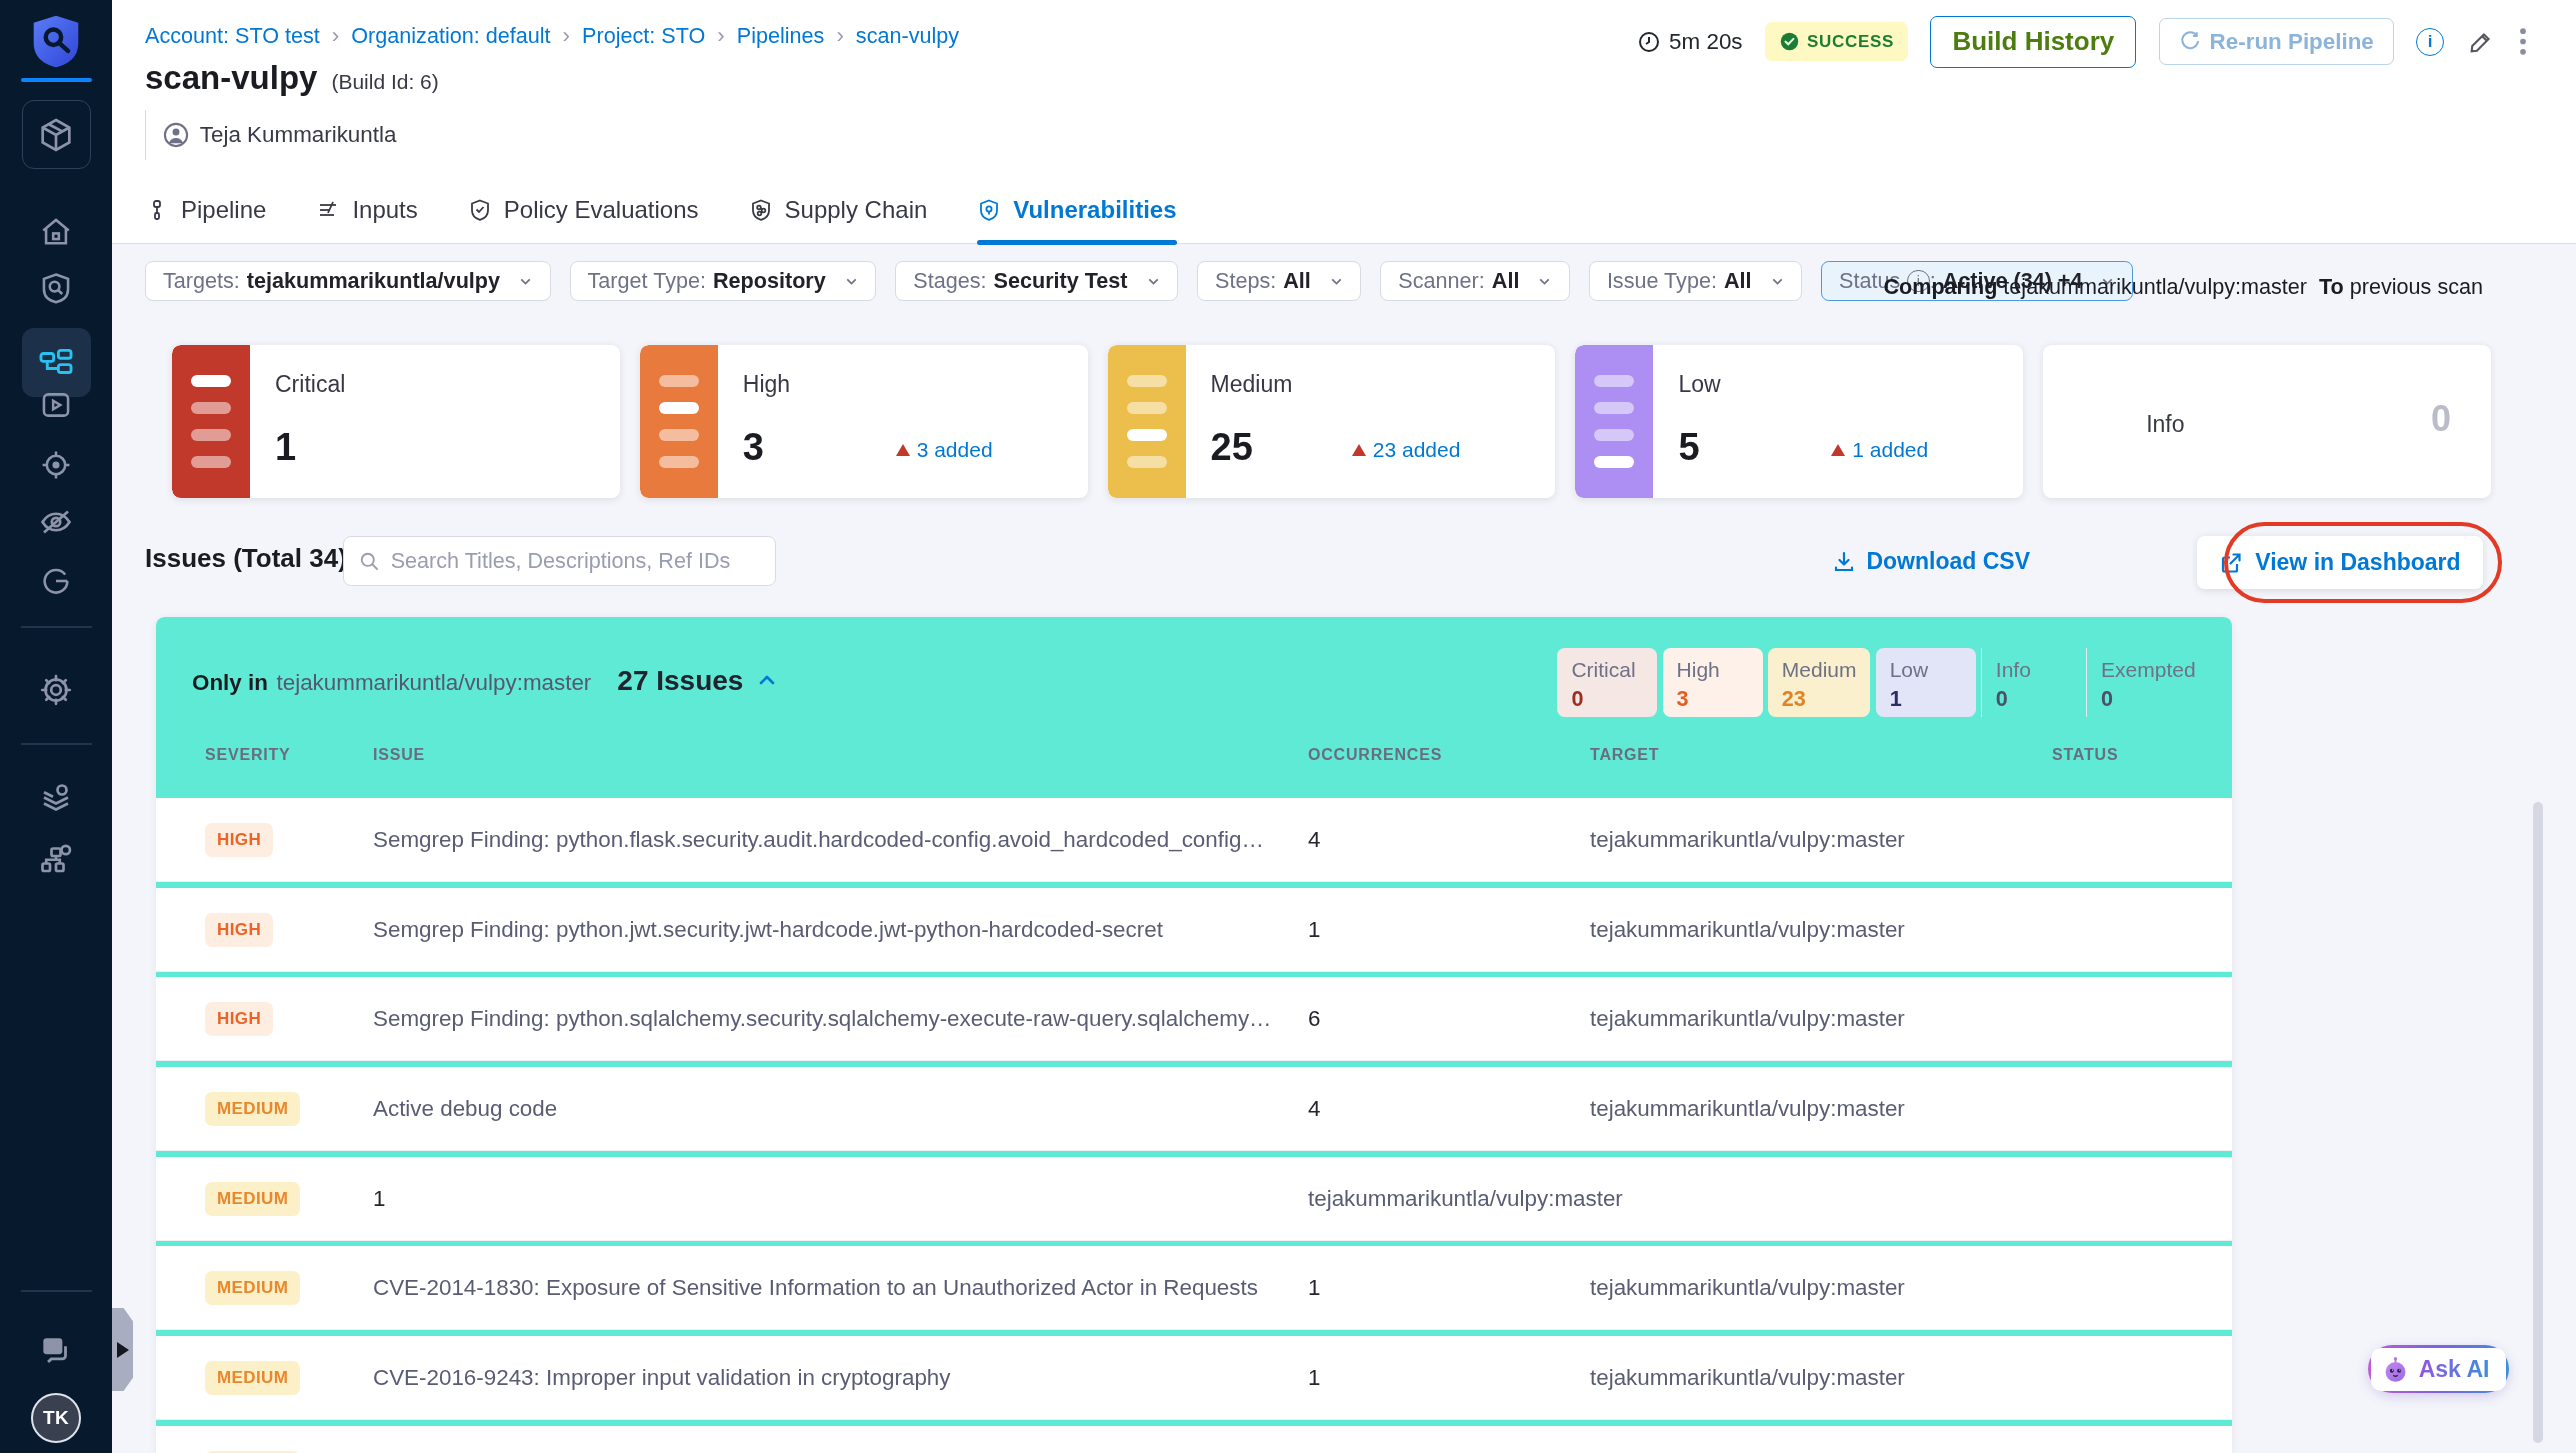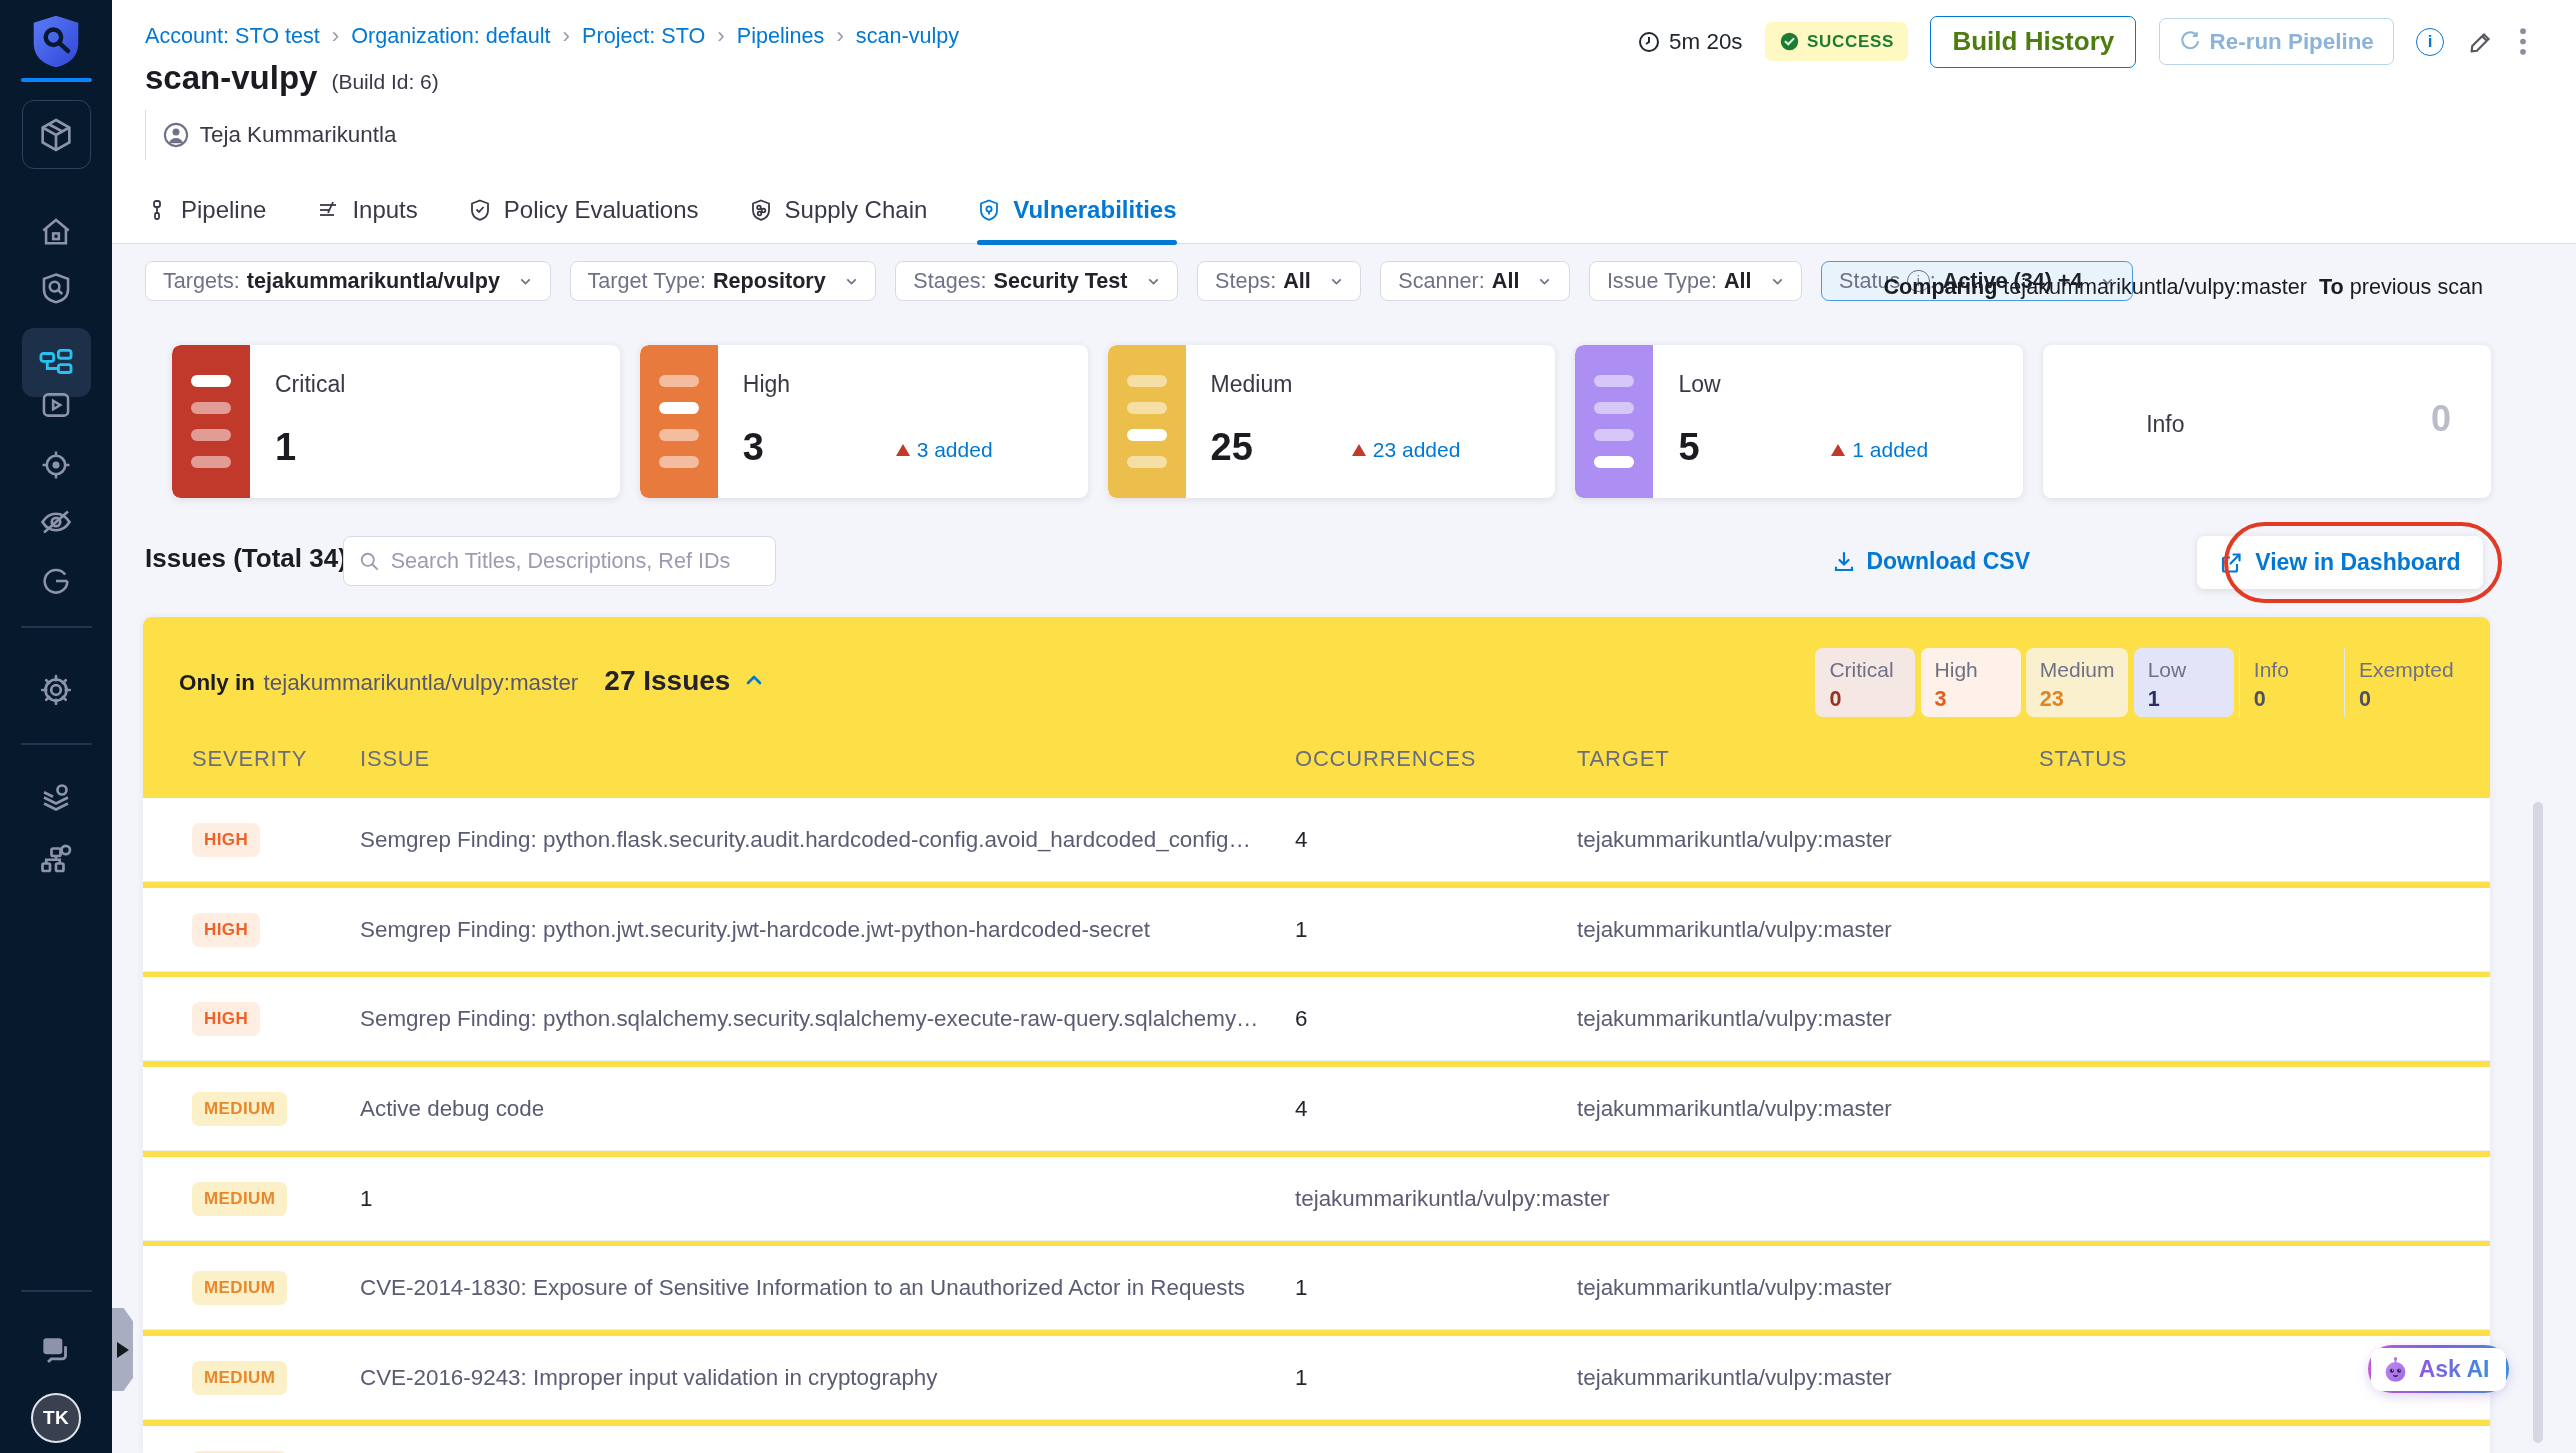--- a/index.html
+++ b/index.html
@@ -96,41 +96,41 @@
   .searchbox input::placeholder { color:#9a9cb0; }
   .download { position:absolute; right:546px; top:548px; display:flex; align-items:center; gap:10.3px;
     color:#0278d5; font-size:23px; font-weight:bold; cursor:pointer; }
   .view-dash { position:absolute; right:93px; top:536px; height:53px; background:#fff; border-radius:7.8px;
     box-shadow:0 1.7px 7px rgba(40,41,61,.12); display:flex; align-items:center; gap:12px; padding:0 22.4px;
     color:#0278d5; font-size:23px; font-weight:bold; cursor:pointer; }
   .red-annot { position:absolute; right:74px; top:522px; width:278px; height:81px; border:4.3px solid #e23a24;
     border-radius:41px; pointer-events:none; z-index:20; }
 
   
-  .panel { position:absolute; left:31px; top:617px; width:2347px; height:836px; background:#fde047;
+  .panel { position:absolute; left:44px; top:617px; width:2076px; height:836px; background:#5eead4;
     border-radius:8.6px 8.6px 0 0; box-shadow:0 1.7px 7px rgba(40,41,61,.08); overflow:hidden; }
   .group-row { position:absolute; left:36px; top:48px; display:flex; align-items:baseline; }
   .only-in { font-size:22.4px; font-weight:bold; color:#1b1c22; }
   .group-target { font-size:22.4px; color:#56586f; margin-left:8.6px; }
   .group-count { font-size:28px; font-weight:bold; color:#22232e; margin-left:26px; }
   .group-chev { margin-left:12px; color:#0278d5; position:relative; top:1.7px; }
   .chips { position:absolute; right:22.4px; top:31px; display:flex; }
   .chip { min-width:100px; height:69px; border-radius:7.8px; padding:10.3px 14px; margin-left:5.2px; }
   .chip .cl { font-size:21px; color:#6f7186; }
   .chip .cv { font-size:21.6px; font-weight:bold; margin-top:3.4px; }
   .chip.c-critical { background:#f5e7e4; } .chip.c-critical .cv { color:#9e2f20; }
   .chip.c-high { background:#fdf1e9; } .chip.c-high .cv { color:#e55c1c; }
   .chip.c-medium { background:#faf0cd; } .chip.c-medium .cv { color:#e08324; }
   .chip.c-low { background:#e2e4f8; } .chip.c-low .cv { color:#2b2d64; }
   .chip.c-plain { background:transparent; border-left:1.7px solid #e6e8f0; border-radius:0; }
   .chip.c-plain .cv { color:#4e5065; }
 
   .thead { position:absolute; left:0; top:129px; width:2347px; display:grid;
     grid-template-columns:168px 935px 282px 462px 1fr; padding-left:49px;
-    font-size:22px; font-weight:normal; letter-spacing:0.8px; color:#6a6c80; } 
+    font-size:16px; font-weight:bold; letter-spacing:0.8px; color:#6a6c80; } 
   .trow { position:absolute; left:0; width:2347px; height:84px; display:grid;
     grid-template-columns:168px 935px 282px 462px 1fr; padding-left:49px; align-items:center;
     border-bottom:1.7px solid #edeff5; background:#fff; cursor:pointer; }
   .sev-badge { display:inline-block; padding:7px 12px; border-radius:7px; font-size:17px; font-weight:bold; letter-spacing:0.4px; justify-self:start; }
   .sev-high { background:#feeee2; color:#ee6226; }
   .sev-medium { background:#fcf0c9; color:#e8872b; }
   .issue-txt { font-size:22.4px; color:#5a5c74; overflow:hidden; white-space:nowrap; text-overflow:ellipsis; padding-right:34px; }
   .occ-txt { font-size:22.4px; color:#24252d; }
   .target-txt { font-size:22.4px; color:#5a5c74; }
   .scrollbar { position:absolute; left:2421px; top:802px; width:10.3px; height:641px; background:#d5d7e2; border-radius:5.2px; }

